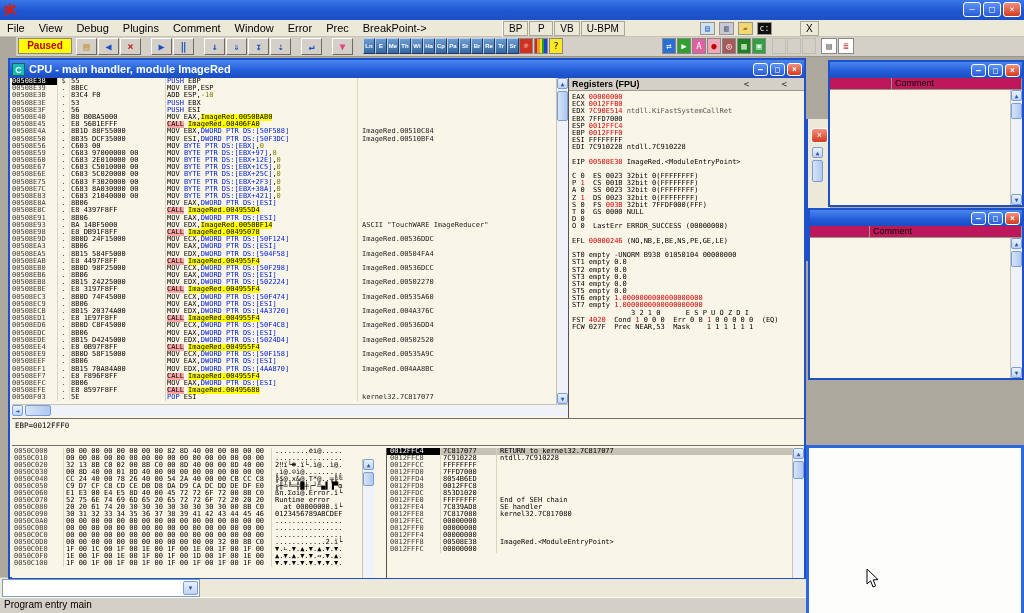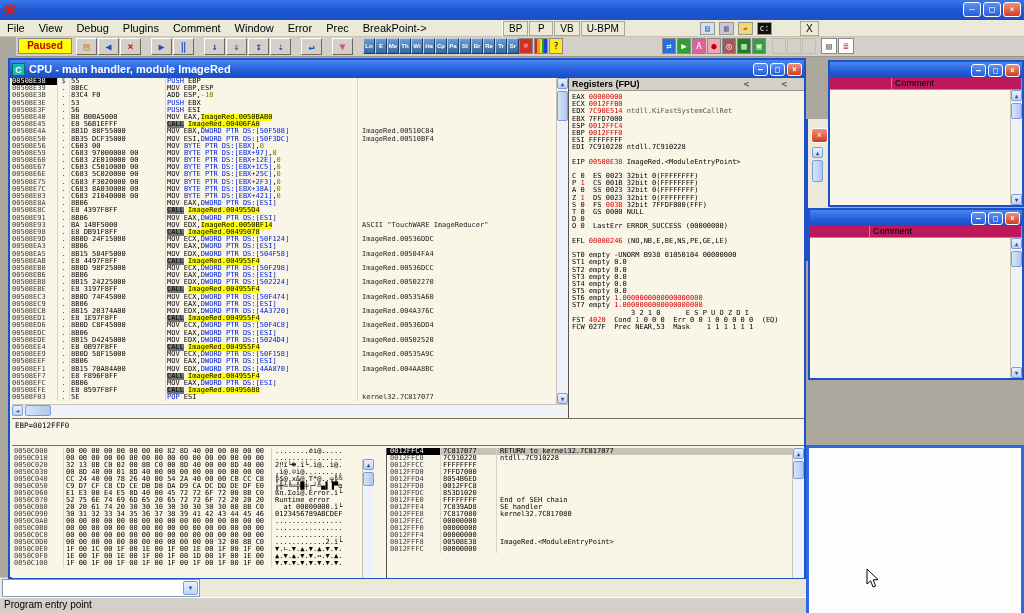--- a/index.html
+++ b/index.html
@@ -49,21 +49,21 @@
   #disasm{position:absolute;left:2px;top:0px;width:556px;height:326px;background:#F9F6E8;overflow:hidden;border-right:1px solid #9a968a;}
   .drow{display:flex;height:7.2px;line-height:7.2px;}
   .dc{display:inline-block;overflow:hidden;height:7.2px;}
   .dc.a{width:46px;color:#3a3a3a;border-right:1px solid #D8D4C4;}
   .dc.fl{width:12px;text-align:center;color:#3a3a3a;border-right:1px solid #E4E0D0;}
   .dc.b{width:96px;border-right:1px solid #D8D4C4;padding-left:1px;}
   .dc.i{width:192px;border-right:1px solid #D8D4C4;padding-left:1px;}
   .dc.c{flex:1;padding-left:4px;color:#222;}
   .dc.a.sel{background:#000;color:#fff;}
   .op-push{color:#0020E0;}
-  .op-call{background:#737373;color:#000;}
+  .op-call{background:#fca5a5;color:#000;}
   .op-lbl{background:#FFFF00;color:#000;}
   .op-mem{color:#0020E0;}
   .op-imm{color:#7A7A00;}
 
   
   .vsb{position:absolute;width:12px;background:#EFF2F8;border-left:1px solid #c8c4b4;}
   .sbtn{position:absolute;left:0;width:11px;height:11px;background:linear-gradient(180deg,#EAF1FC,#BED3F2);
     border:1px solid #7A9CDC;border-radius:2px;color:#2F55A0;font-size:6px;line-height:9px;text-align:center;font-family:"DejaVu Sans Mono",monospace;}
   .sthumb{position:absolute;left:0;width:11px;background:linear-gradient(90deg,#D7E4F8,#AFC8EE);border:1px solid #7A9CDC;border-radius:2px;}
   #hscroll{position:absolute;left:2px;top:326px;width:556px;height:12px;background:#EFF2F8;border-top:1px solid #c8c4b4;}
@@ -315,20 +315,20 @@
     </div>
   </div>
 
   <div id="cmdrow">
     <div id="combobox">
       <span class="mono"></span>
       <div id="combo-btn">▼</div>
     </div>
   </div>
   <div id="statusbar">
-    <span>Program entry point</span>
+    <span>Program entry main</span>
   </div>
 
   <svg id="cursor" width="14" height="21" viewBox="0 0 14 21">
     <path d="M1,1 L1,16 L4.6,12.8 L7,19 L9.6,17.9 L7.2,11.9 L12,11.6 Z" fill="#fff" stroke="#000" stroke-width="1"></path>
   </svg>
 
 </div>
 
 </body></html>

